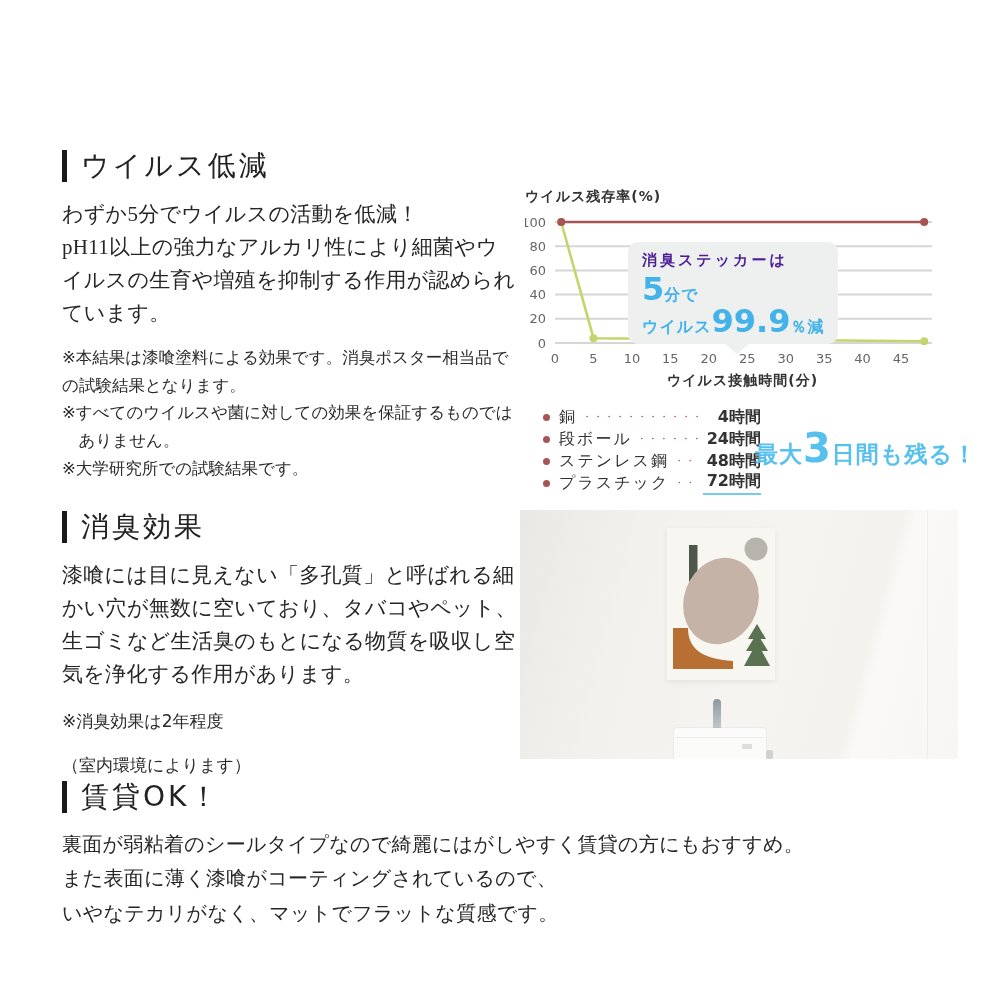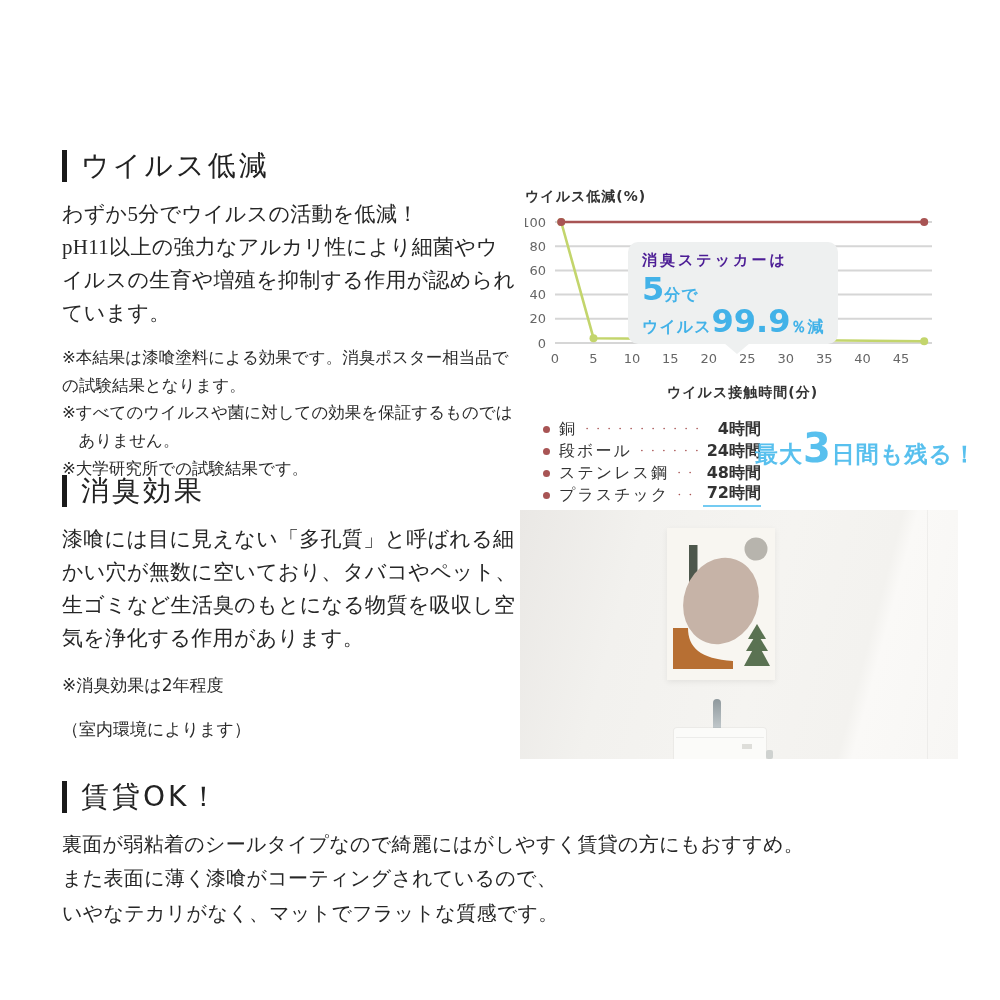--- a/index.html
+++ b/index.html
@@ -10,38 +10,38 @@
   
   .header{position:absolute;top:36px;left:0;right:0;text-align:center;}
   .title{
     display:inline-block;font-size:40px;font-weight:700;color:#111;
     border-bottom:4px solid #151515;padding:0 18px 3px;letter-spacing:.5px;line-height:1.1;
   }
   .subtitle{font-size:22px;margin-top:9px;letter-spacing:3px;color:#1a1a1a;}
   
   .section{position:absolute;}
   .sec-virus{left:62px;top:150px;width:456px;}
-  .sec-deodor{left:62px;top:475px;width:458px;}
+  .sec-deodor{left:62px;top:511px;width:458px;}
   .sec-rental{left:62px;top:781px;width:905px;}
   .h2{display:flex;align-items:center;}
   .h2 .bar{width:5px;height:32px;background:#1a1a1a;margin-right:14px;flex:0 0 auto;}
   .h2 .htext{font-size:28px;letter-spacing:3px;color:#222;line-height:1.1;}
   .body-text{margin-top:16px;font-size:21px;line-height:1.57;letter-spacing:.3px;color:#262626;}
   .body-text p{margin:0;font-family:Liberation Serif, serif;}
   .notes{margin-top:14px;font-size:16.5px;line-height:1.68;color:#2a2a2a;}
   .notes .note{margin:0;}
   .note.hang{padding-left:1em;text-indent:-1em;}
   .notes-deodor{margin-top:14px;font-size:17px;line-height:1.6;color:#2a2a2a;}
   .rental-body{margin-top:14px;font-size:20px;line-height:1.72;letter-spacing:.3px;color:#262626;}
   
   .chart-wrap{position:absolute;left:525px;top:188px;width:435px;}
   .ylabel{font-size:14px;font-weight:600;letter-spacing:1px;color:#333;height:20px;}
   #chart-svg{display:block;margin-top:0;}
   #chart-svg .tick{font-size:13px;fill:#666;font-family:"DejaVu Sans","Liberation Sans",sans-serif;}
-  .xlabel{margin-top:14px;margin-left:30px;width:375px;text-align:center;font-size:14px;font-weight:600;letter-spacing:1px;color:#333;height:20px;}
+  .xlabel{margin-top:2px;margin-left:30px;width:375px;text-align:center;font-size:14px;font-weight:600;letter-spacing:1px;color:#333;height:20px;}
   .callout{
     position:absolute;left:103px;top:54px;background:#eef0f0;border-radius:10px;
     padding:9px 14px 7px;white-space:nowrap;z-index:3;
   }
   .callout::after{
     content:"";position:absolute;left:52%;bottom:-10px;margin-left:-13px;
     border-left:13px solid transparent;border-right:13px solid transparent;border-top:11px solid #eef0f0;
   }
   .callout .c-line1{font-size:15px;font-weight:700;letter-spacing:3px;color:#4c1d95;margin-bottom:3px;}
   .callout .c-blue{color:#42b2e8;font-weight:700;}
@@ -98,21 +98,21 @@
       <p>pH11以上の強力なアルカリ性により細菌やウイルスの生育や増殖を抑制する作用が認められています。</p>
     </div>
     <div class="notes">
       <p class="note">※本結果は漆喰塗料による効果です。消臭ポスター相当品での試験結果となります。</p>
       <p class="note hang">※すべてのウイルスや菌に対しての効果を保証するものではありません。</p>
       <p class="note">※大学研究所での試験結果です。</p>
     </div>
   </div>
 
   <div class="chart-wrap">
-    <div class="ylabel">ウイルス低減(%)</div>
+    <div class="ylabel">ウイルス残存率(%)</div>
     <svg id="chart-svg" width="435" height="162">
         <line x1="30" y1="135" x2="407" y2="135" stroke="#d6d6d6" stroke-width="2"></line>
         <line x1="30" y1="110.8" x2="407" y2="110.8" stroke="#d6d6d6" stroke-width="2"></line>
         <line x1="30" y1="86.6" x2="407" y2="86.6" stroke="#d6d6d6" stroke-width="2"></line>
         <line x1="30" y1="62.400000000000006" x2="407" y2="62.400000000000006" stroke="#d6d6d6" stroke-width="2"></line>
         <line x1="30" y1="38.19999999999999" x2="407" y2="38.19999999999999" stroke="#d6d6d6" stroke-width="2"></line>
         <line x1="30" y1="14" x2="407" y2="14" stroke="#d6d6d6" stroke-width="2"></line>
         <text x="21" y="139.5" text-anchor="end" class="tick">0</text>
         <text x="21" y="115.3" text-anchor="end" class="tick">20</text>
         <text x="21" y="91.1" text-anchor="end" class="tick">40</text>

